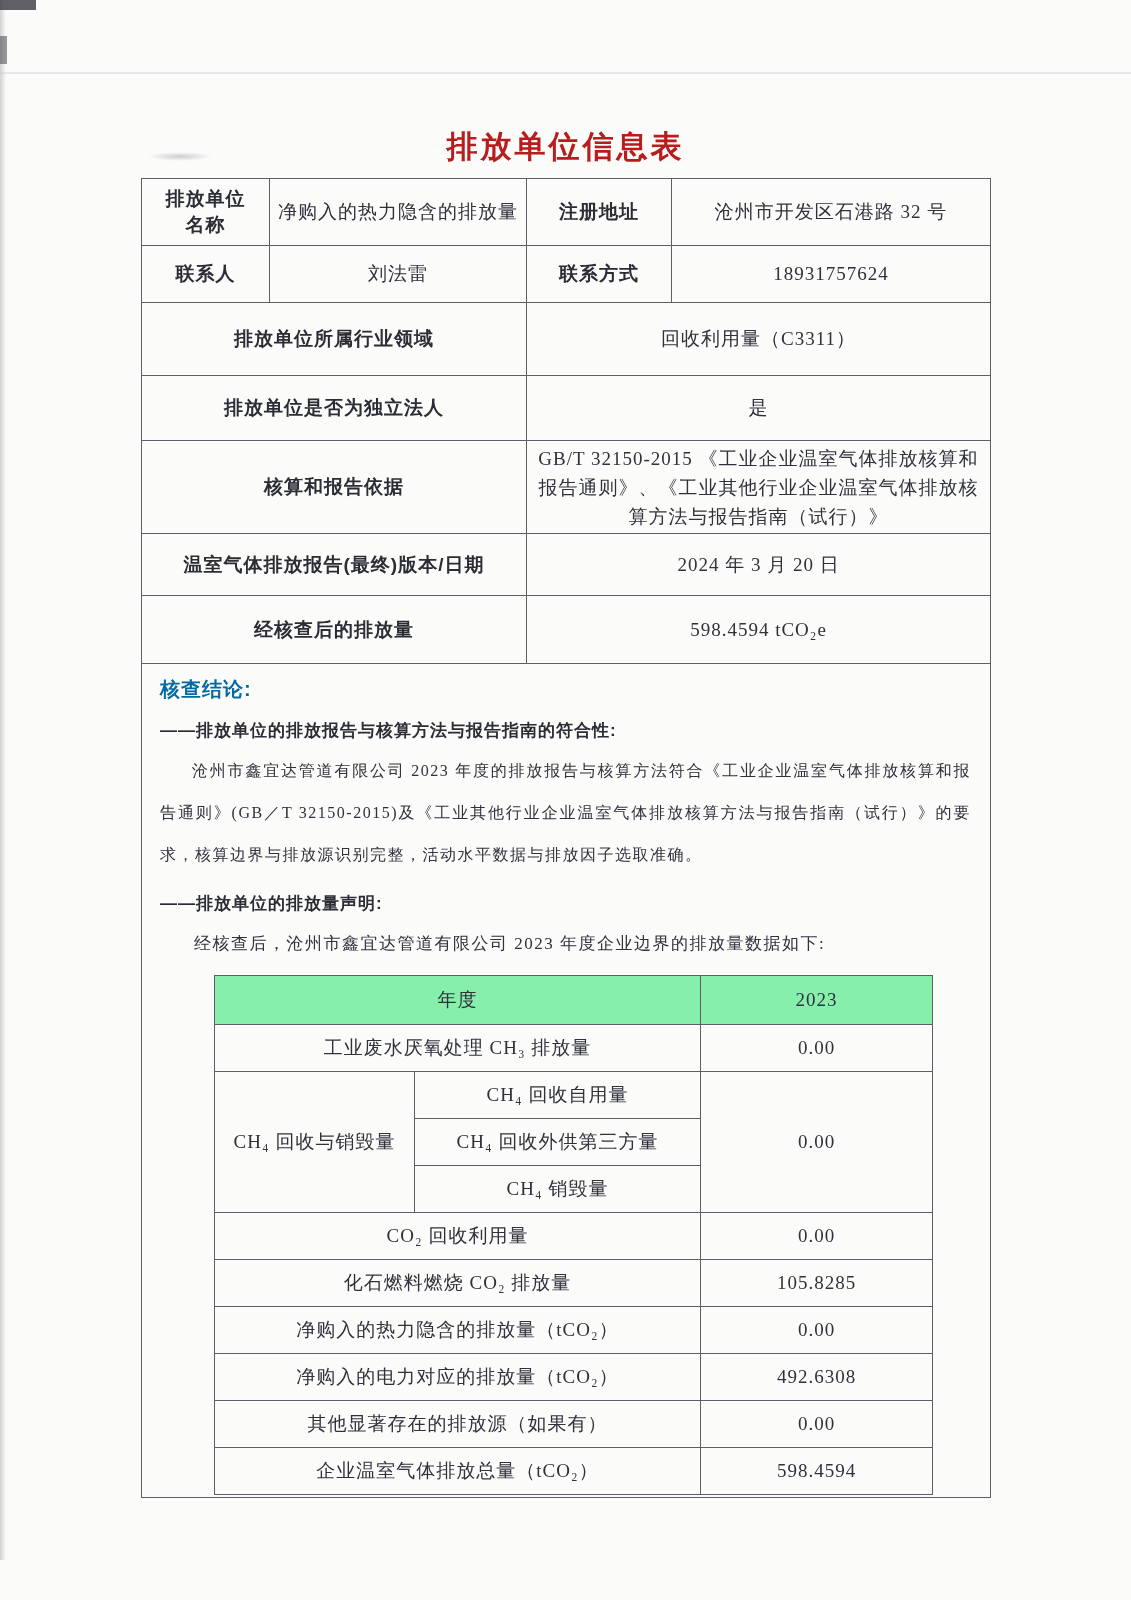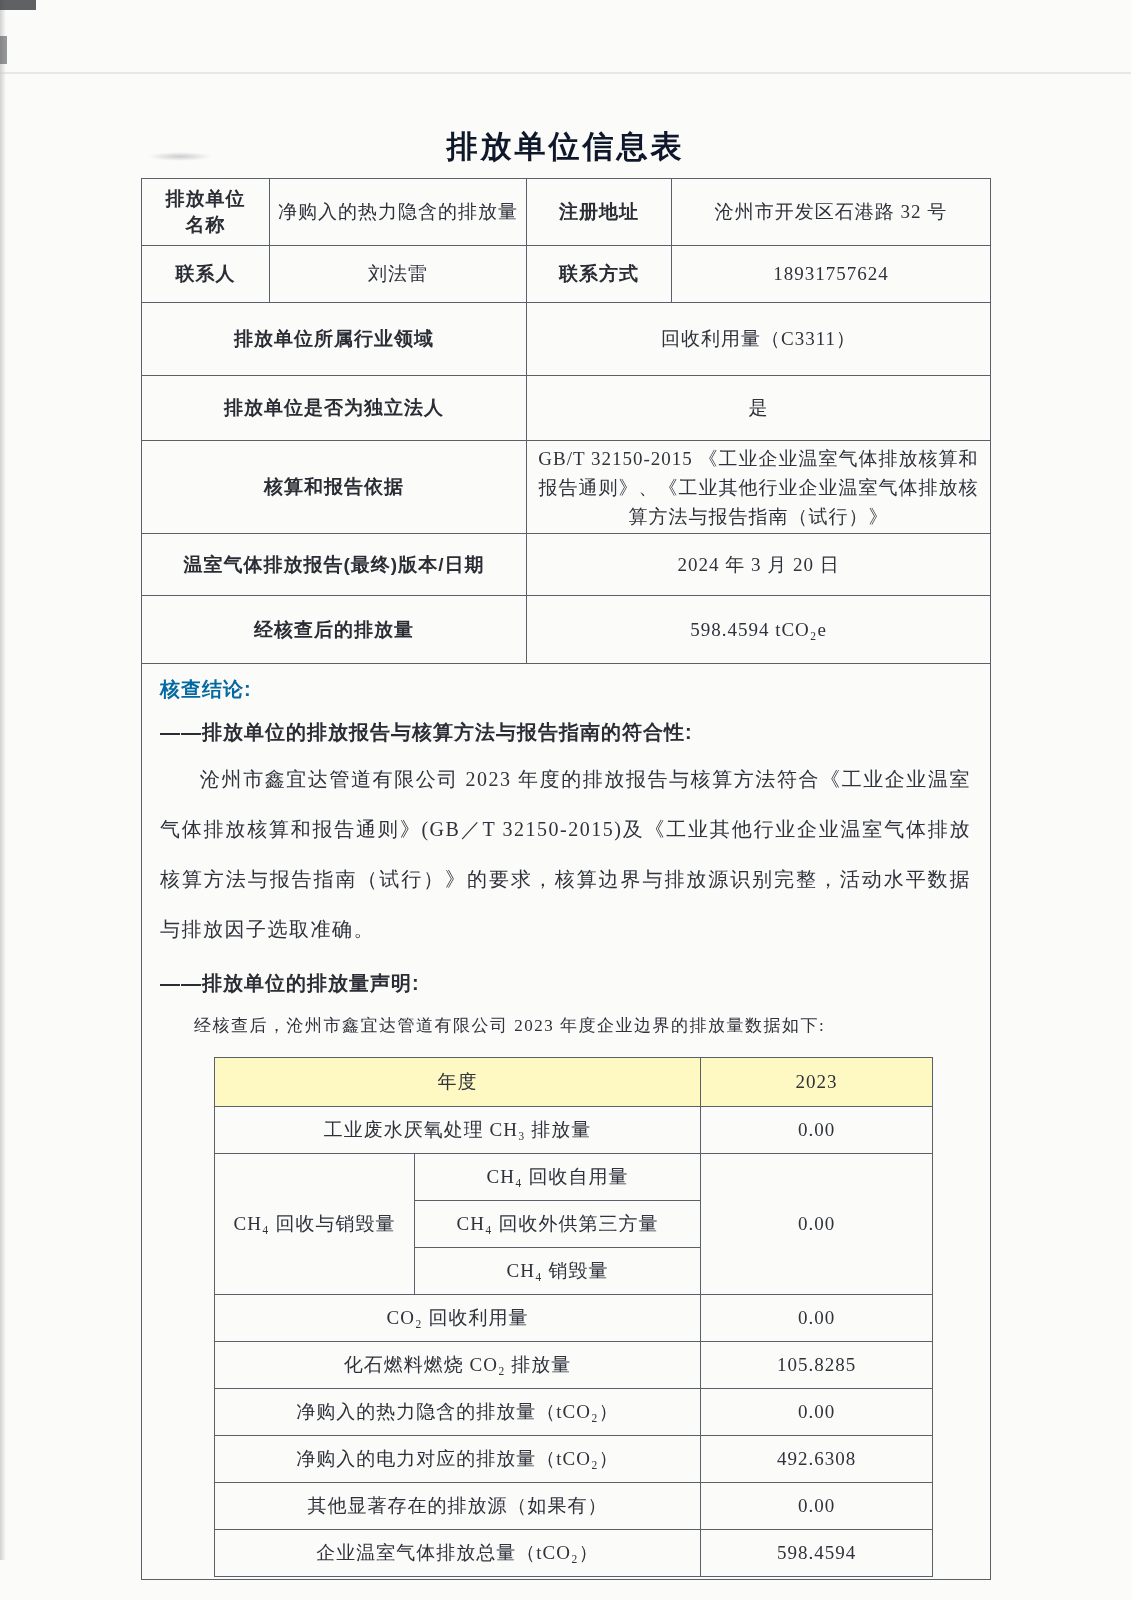--- a/index.html
+++ b/index.html
@@ -17,21 +17,21 @@
   .corner-mark{position:absolute;left:0;top:0;width:36px;height:10px;background:#3a3b40;opacity:.8;}
   .corner-mark2{position:absolute;left:0;top:36px;width:7px;height:28px;background:#46474c;opacity:.55;}
   .faint-hline{position:absolute;left:0;top:72px;width:100%;height:2px;background:rgba(205,207,210,0.45);}
   .smudge{position:absolute;left:148px;top:152px;width:64px;height:9px;
     background:radial-gradient(ellipse at center, rgba(150,150,155,0.45), rgba(150,150,155,0) 70%);}
 
   .doc-title{
     position:absolute;top:126px;left:0;width:100%;
     text-align:center;
     font-family:"Liberation Sans", sans-serif;
-    font-weight:bold;font-size:31px;letter-spacing:3px;color:#0f172a;
+    font-weight:bold;font-size:31px;letter-spacing:3px;color:#b91c1c;
   }
 
   table.outer{
     position:absolute;top:178px;left:141px;
     border-collapse:collapse;table-layout:fixed;width:849px;
     background:transparent;
   }
   table.outer td{
     border:1.5px solid #5a5f68;
     padding:2px 8px;
@@ -46,42 +46,42 @@
   .wrap-narrow{display:inline-block;width:92px;}
 
   td.bigcell{vertical-align:top;text-align:left;padding:0;}
   .conclusion{padding:10px 11px 0 10px;}
   .c-head{
     font-family:"Liberation Sans", sans-serif;font-weight:bold;
     font-size:20px;letter-spacing:1px;margin:0;color:#0369a1;
   }
   .dash-head{
     font-family:"Liberation Sans", sans-serif;font-weight:bold;
-    font-size:20px;letter-spacing:1px;margin:16px 0 0 0;color:#2b2d35;
+    font-size:17px;letter-spacing:1px;margin:16px 0 0 0;color:#2b2d35;
   }
   .para{
-    font-size:20px;line-height:50px;letter-spacing:1.5px;
+    font-size:16px;line-height:42px;letter-spacing:1.5px;
     text-align:justify;text-indent:2em;margin:8px 0 0 0;
   }
   .decl{
     font-size:17px;line-height:42px;letter-spacing:1.5px;
     text-indent:2em;margin:8px 0 0 0;
   }
 
   table.inner{
     border-collapse:collapse;table-layout:fixed;width:718px;
     margin:10px 0 0 54px;
   }
   table.inner td{
     border:1.5px solid #5a5f68;
     font-size:19px;letter-spacing:1px;
     text-align:center;vertical-align:middle;
     padding:2px 6px;
   }
-  .ghead{background:#fef9c3;}
+  .ghead{background:#86efac;}
 </style>
 </head>
 <body>
 
 <div class="edge-strip"></div>
 <div class="corner-mark"></div>
 <div class="corner-mark2"></div>
 <div class="faint-hline"></div>
 <div class="smudge"></div>
 

